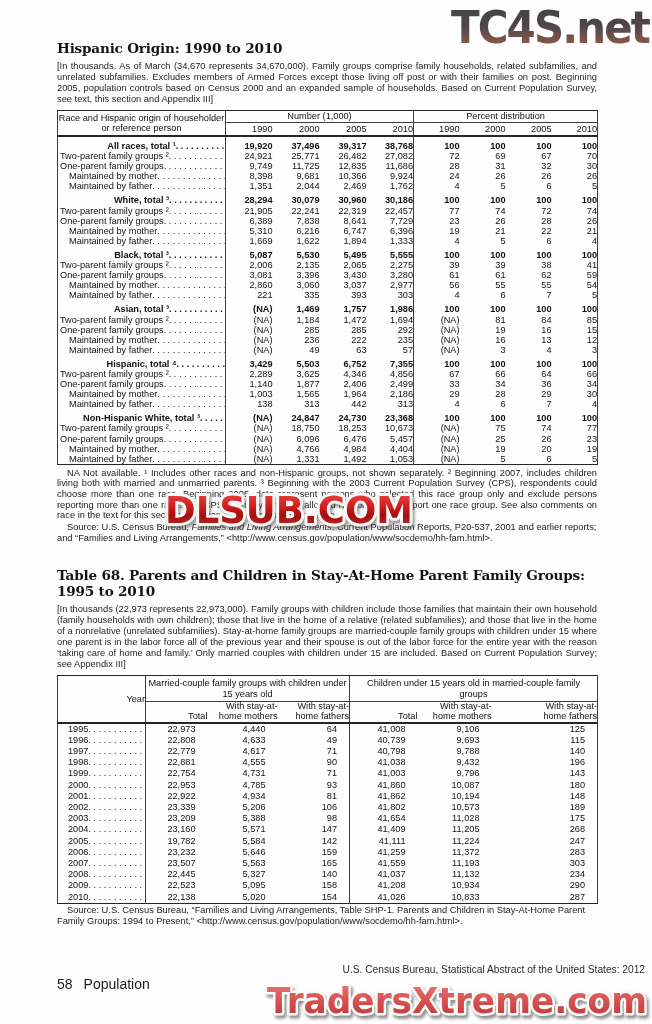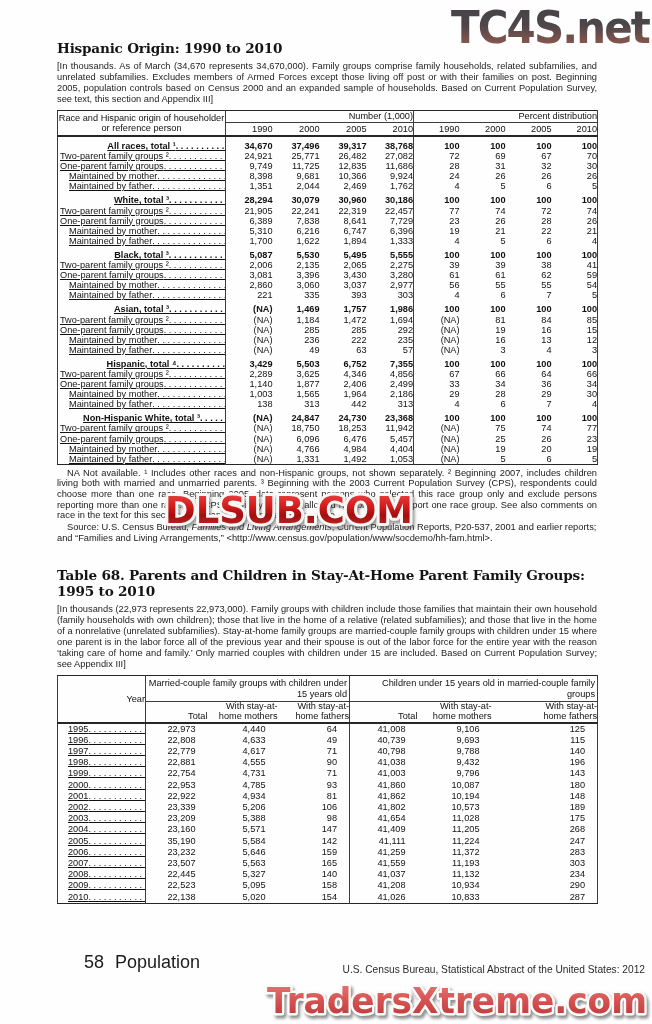--- a/index.html
+++ b/index.html
@@ -11,48 +11,48 @@
              line-height:16px;letter-spacing:-0.2px;color:#141414;}
   .tbl-title .tline{white-space:nowrap;}
   .note{font-size:9.3px;line-height:11px;text-align:justify;color:#1d1d1d;margin:5px 0 5px 0;}
 
   table{border-collapse:collapse;table-layout:fixed;}
   .stat-table{width:540px;border:1px solid #3c3c3c;border-top:1.4px solid #262626;border-bottom:1.6px solid #262626;
               font-size:9.2px;color:#111;}
   .stat-table th{font-weight:normal;padding:0;}
   .stat-table td{padding:0;}
   .bl{border-left:1px solid #3c3c3c;}
-  .grp{text-align:right;border-bottom:1px solid #3c3c3c;padding:1px 2px;line-height:11px;}
+  .grp{text-align:center;border-bottom:1px solid #3c3c3c;padding:1px 2px;line-height:11px;}
   .stub{text-align:center;vertical-align:middle;line-height:10.5px;padding:1px 8px;border-bottom:2px solid #262626;}
   .yr{text-align:right;padding:1px 12px 2px 0;line-height:12px;border-bottom:2px solid #262626;}
   .t67 td{line-height:10.1px;}
   .val{text-align:right;padding-right:7px;white-space:nowrap;}
   .pct{padding-right:12px;}
   .t67 tr.total td{padding-top:4px;font-weight:bold;}
-  .lbl{display:flex;align-items:baseline;overflow:hidden;text-decoration:underline;}
+  .lbl{display:flex;align-items:baseline;overflow:hidden;}
   .lbl .txt{white-space:nowrap;}
   .lbl.item{padding-left:2px;}
   .lbl.sub{padding-left:11px;}
   .lbl.total::before{content:"";flex:1;}
   .dots{flex:1;overflow:hidden;white-space:nowrap;}
   .dots::before{content:" . . . . . . . . . . . . . . . . . . . . . . . . . . . . . . . . . . . . . . . . . . . . . . . . . . . . . . . . . . . . . . . . . . . . . . . .";}
 
   .fn{font-size:9.3px;line-height:10.6px;text-align:justify;text-indent:10px;margin:3px 0 0 0;}
   .source{font-size:9.3px;line-height:10.8px;text-indent:10px;margin:1px 0 0 0;}
 
   .t68block{margin-top:24px;}
   .t68 td{line-height:11.2px;}
   .t68 .grp{line-height:10.5px;padding:2px 2px;}
   .yearhead{text-align:right;vertical-align:middle;border-bottom:2px solid #262626;font-size:9.2px;}
   .colhead{text-align:right;vertical-align:bottom;padding:2px 12px 2px 0;line-height:9.6px;border-bottom:2px solid #262626;}
   .nwrap{display:inline-block;max-width:64px;text-align:right;}
   .t68 .val{padding-right:12px;}
   .ycell .lbl{padding-left:10px;}
 
-  .footer-left{position:absolute;left:57px;top:952px;font-size:18px;color:#1c1c1c;margin-left:27px;}
+  .footer-left{position:absolute;left:57px;top:976px;font-size:14px;color:#1c1c1c;}
   .footer-left .sec{margin-left:11px;}
   .footer-right{position:absolute;right:7px;top:964px;font-size:10.2px;color:#2a2a2a;text-align:center;}
 
   .wm{position:absolute;z-index:6;pointer-events:none;}
   #wm-top{left:450px;top:0;}
   #wm-mid{left:158px;top:483px;filter:drop-shadow(2px 3px 1.5px rgba(70,70,70,.55));}
   #wm-bot{left:263px;top:975px;filter:drop-shadow(2px 3px 1.5px rgba(70,70,70,.6));}
 </style>
 </head>
 <body>
@@ -95,21 +95,21 @@
           </tr>
         </thead>
         <tbody>
           <tr class="total">
             <td>
               <div class="lbl total">
                 <span class="txt">All races, total ¹</span>
                 <span class="dots"></span>
               </div>
             </td>
-            <td class="val bl">34,670</td>
+            <td class="val bl">19,920</td>
             <td class="val">37,496</td>
             <td class="val">39,317</td>
             <td class="val">38,768</td>
             <td class="val bl pct">100</td>
             <td class="val pct">100</td>
             <td class="val pct">100</td>
             <td class="val pct">100</td>
           </tr>
           <tr class="item">
             <td>
@@ -239,21 +239,21 @@
             <td class="val pct">22</td>
             <td class="val pct">21</td>
           </tr>
           <tr class="sub">
             <td>
               <div class="lbl sub">
                 <span class="txt">Maintained by father</span>
                 <span class="dots"></span>
               </div>
             </td>
-            <td class="val bl">1,700</td>
+            <td class="val bl">1,669</td>
             <td class="val">1,622</td>
             <td class="val">1,894</td>
             <td class="val">1,333</td>
             <td class="val bl pct">4</td>
             <td class="val pct">5</td>
             <td class="val pct">6</td>
             <td class="val pct">4</td>
           </tr>
           <tr class="total">
             <td>
@@ -514,21 +514,21 @@
           <tr class="item">
             <td>
               <div class="lbl item">
                 <span class="txt">Two-parent family groups ²</span>
                 <span class="dots"></span>
               </div>
             </td>
             <td class="val bl">(NA)</td>
             <td class="val">18,750</td>
             <td class="val">18,253</td>
-            <td class="val">11,942</td>
+            <td class="val">10,673</td>
             <td class="val bl pct">(NA)</td>
             <td class="val pct">75</td>
             <td class="val pct">74</td>
             <td class="val pct">77</td>
           </tr>
           <tr class="item">
             <td>
               <div class="lbl item">
                 <span class="txt">One-parent family groups</span>
                 <span class="dots"></span>
@@ -754,21 +754,21 @@
               <td class="val">11,205</td>
               <td class="val">268</td>
             </tr>
             <tr>
               <td class="ycell">
                 <div class="lbl">
                   <span class="txt">2005</span>
                   <span class="dots"></span>
                 </div>
               </td>
-              <td class="val bl">35,190</td>
+              <td class="val bl">19,782</td>
               <td class="val">5,584</td>
               <td class="val">142</td>
               <td class="val bl">41,111</td>
               <td class="val">11,224</td>
               <td class="val">247</td>
             </tr>
             <tr>
               <td class="ycell">
                 <div class="lbl">
                   <span class="txt">2006</span>
@@ -834,20 +834,21 @@
               <td class="val bl">22,138</td>
               <td class="val">5,020</td>
               <td class="val">154</td>
               <td class="val bl">41,026</td>
               <td class="val">10,833</td>
               <td class="val">287</td>
             </tr>
           </tbody>
         </table>
 
+      <p class="source">Source:  U.S. Census Bureau, “Families and Living Arrangements, Table SHP-1. Parents and Children in Stay-At-Home Parent Family Groups: 1994 to Present,” &lt;http://www.census.gov/population/www/socdemo/hh-fam.html&gt;.</p>
     </div>
   </div>
 
   <div class="footer-left">
     <span>58</span><span class="sec">Population</span>
   </div>
   <div class="footer-right">U.S. Census Bureau, Statistical Abstract of the United States: 2012</div>
 
   <svg id="wm-top" class="wm" width="205" height="56" viewBox="0 0 205 56">
     <defs>

